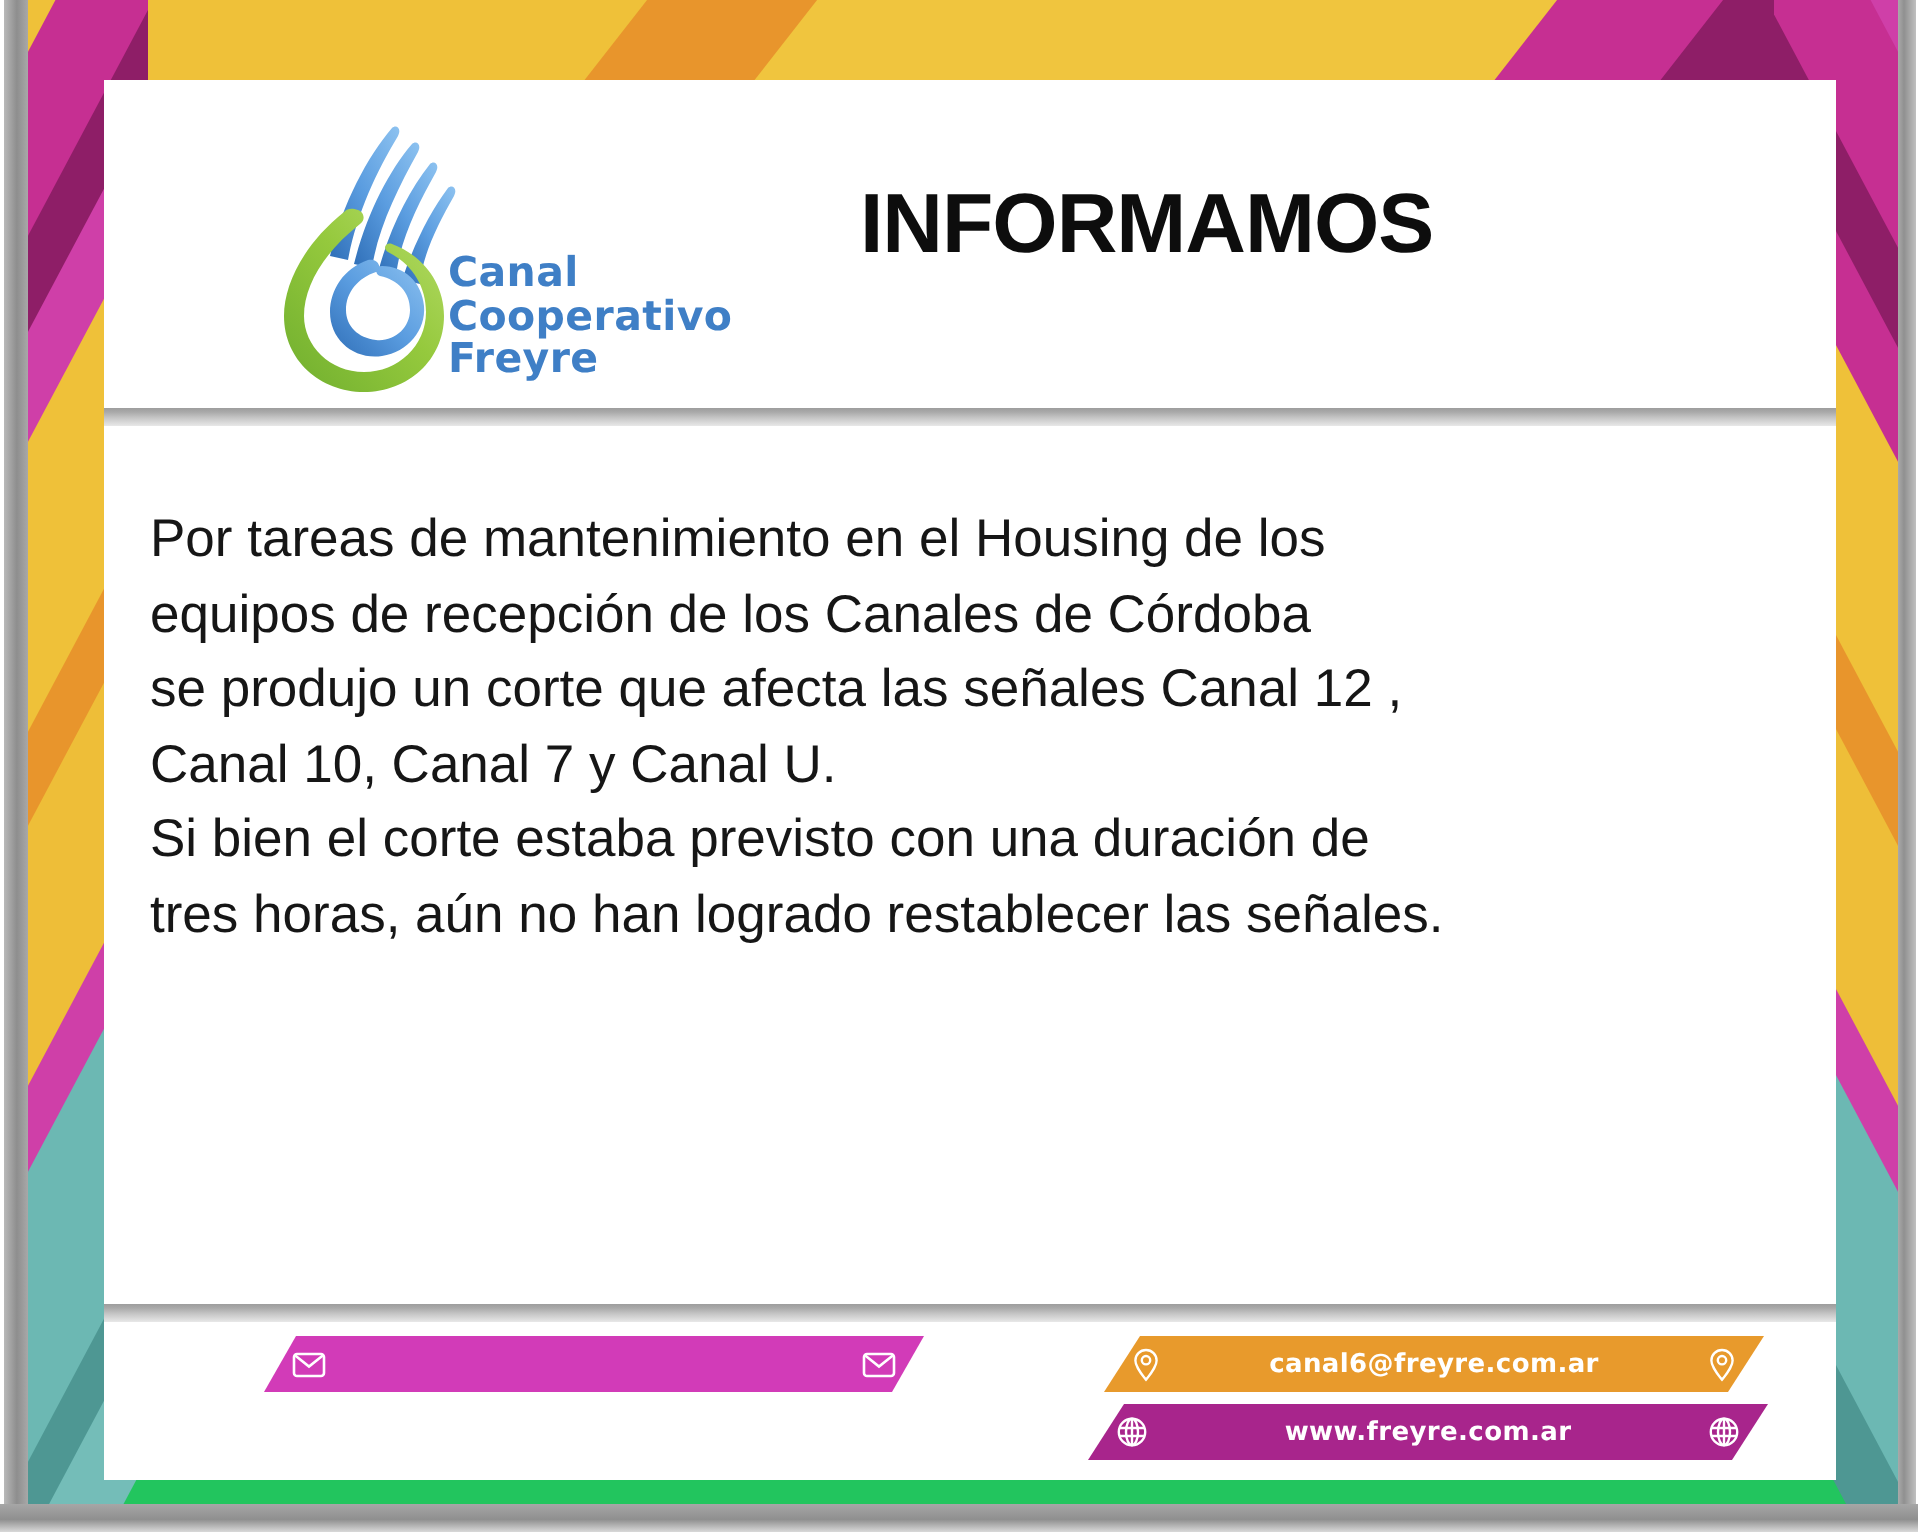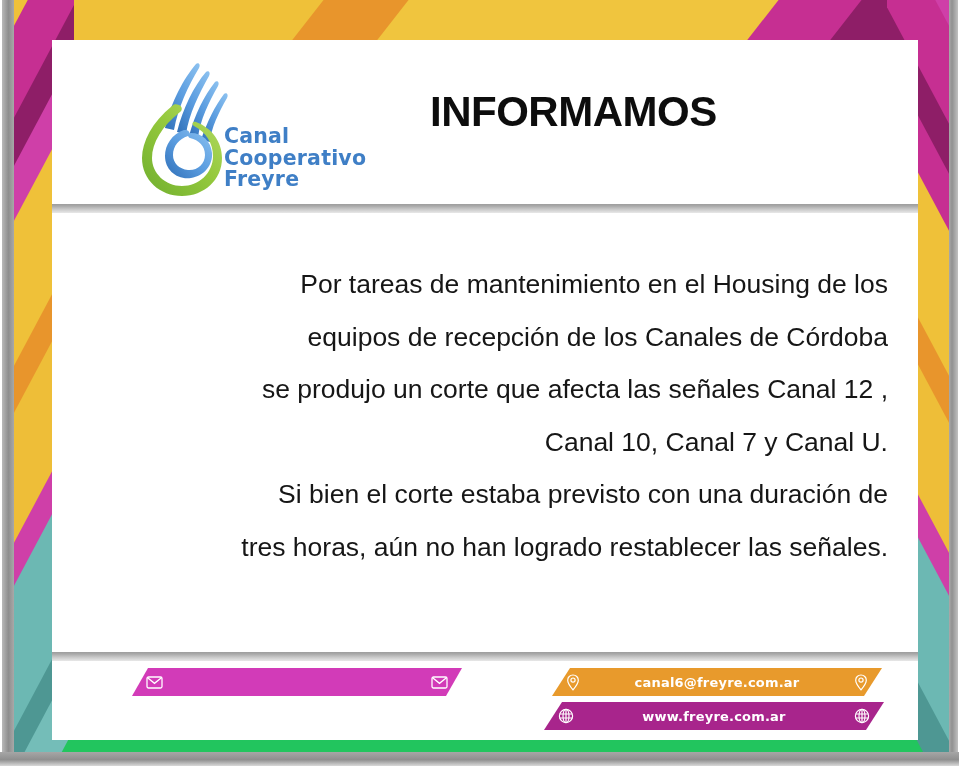--- a/index.html
+++ b/index.html
@@ -66,21 +66,21 @@
   }
   .divider.top{top:164px;}
   .divider.bot{top:612px;}
 
   
   .body-text{
     position:absolute;left:22px;top:210px;width:830px;
     font-family:"Liberation Sans", sans-serif;
     font-size:26.5px;line-height:36.5px;color:#161616;
   }
-  .body-text p{margin:16px;white-space:nowrap;text-align:right;}
+  .body-text p{margin:1px;white-space:nowrap;}
 
   
   .footer{position:absolute;left:0;top:626px;width:866px;height:70px;}
   .badge{
     position:absolute;height:28px;
     display:flex;align-items:center;justify-content:center;
     color:#ffffff;font-family:"DejaVu Sans", sans-serif;
     font-weight:bold;font-size:13px;letter-spacing:.2px;
   }
   .badge .lbl{flex:0 0 auto;}

